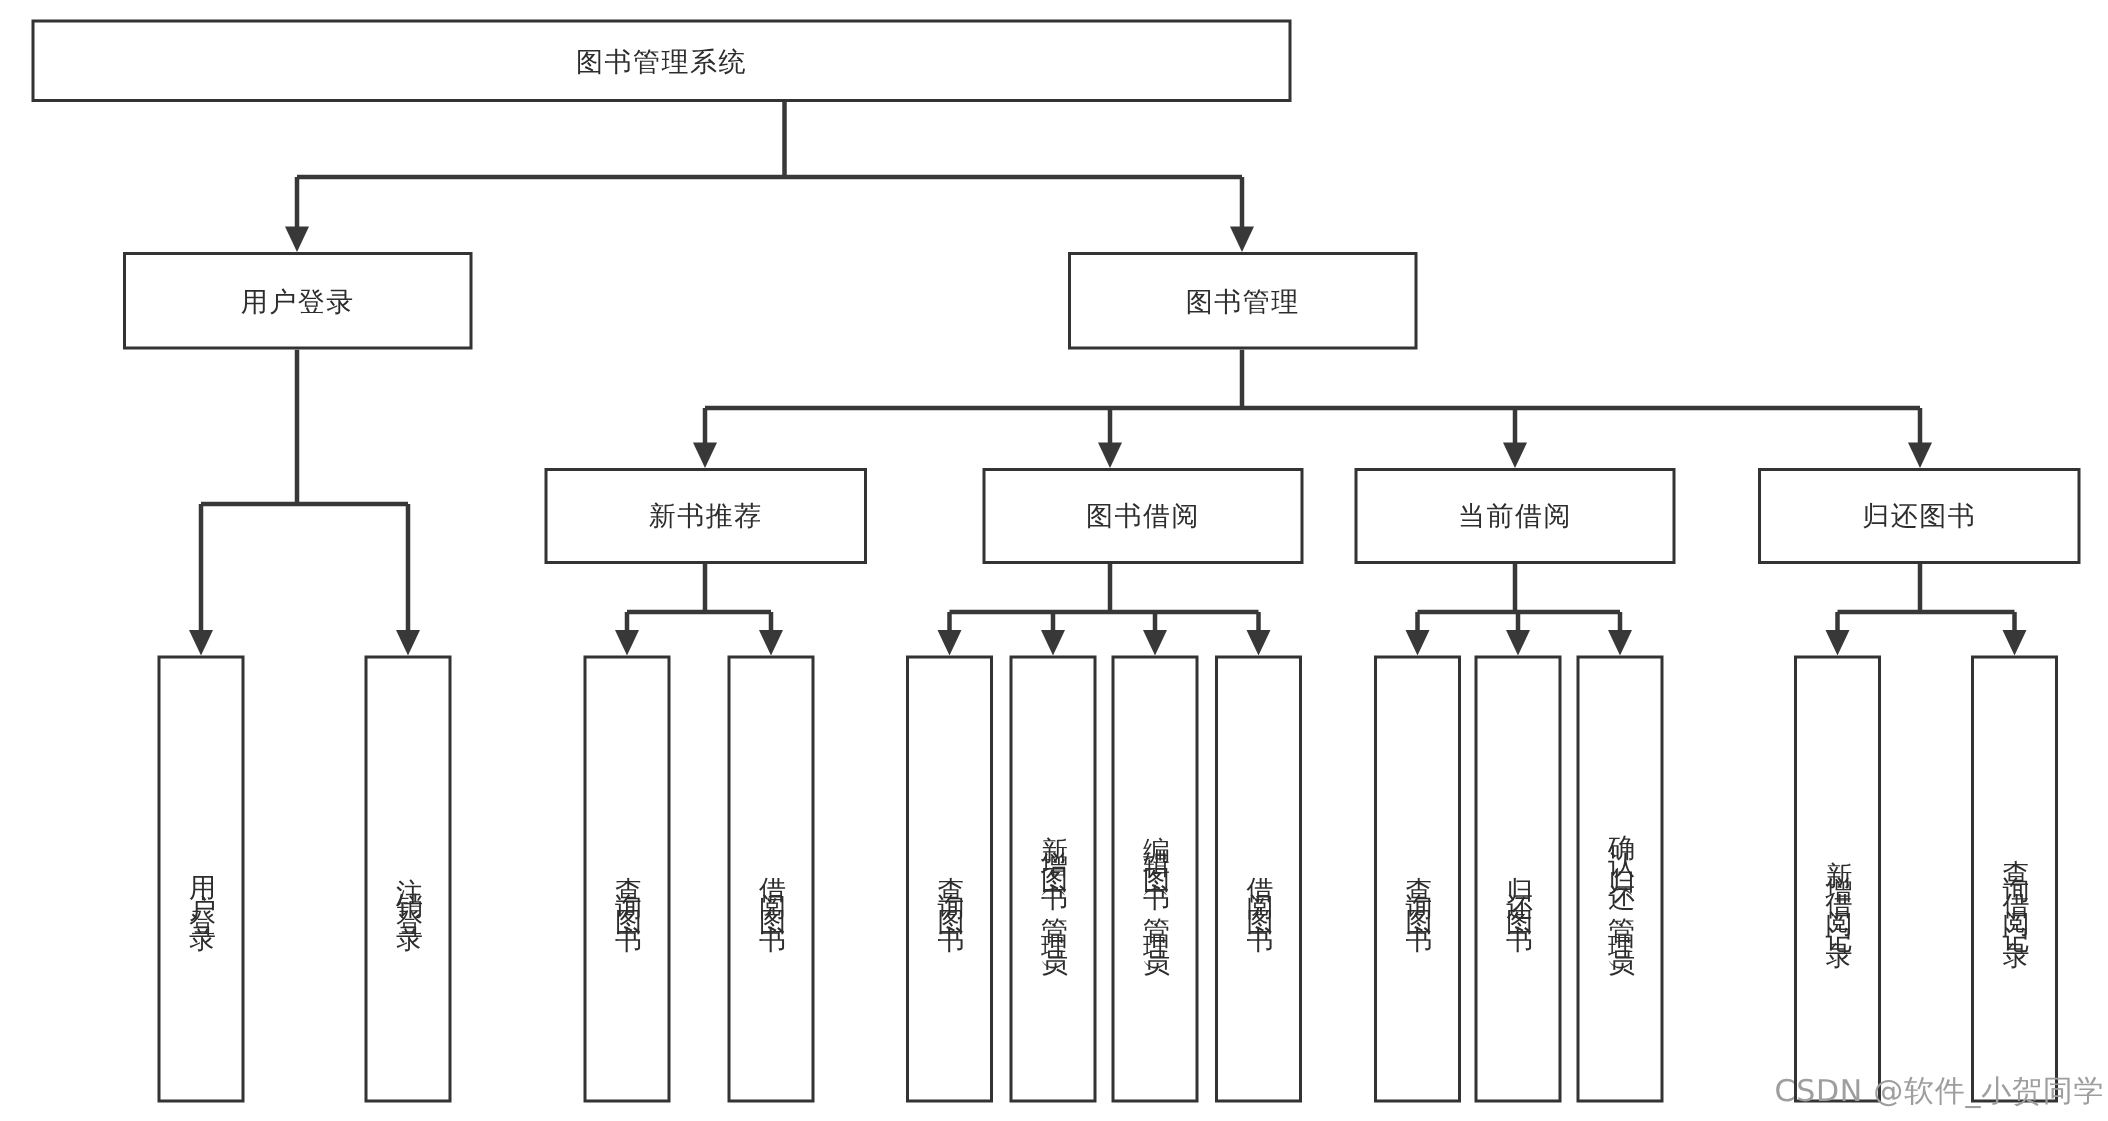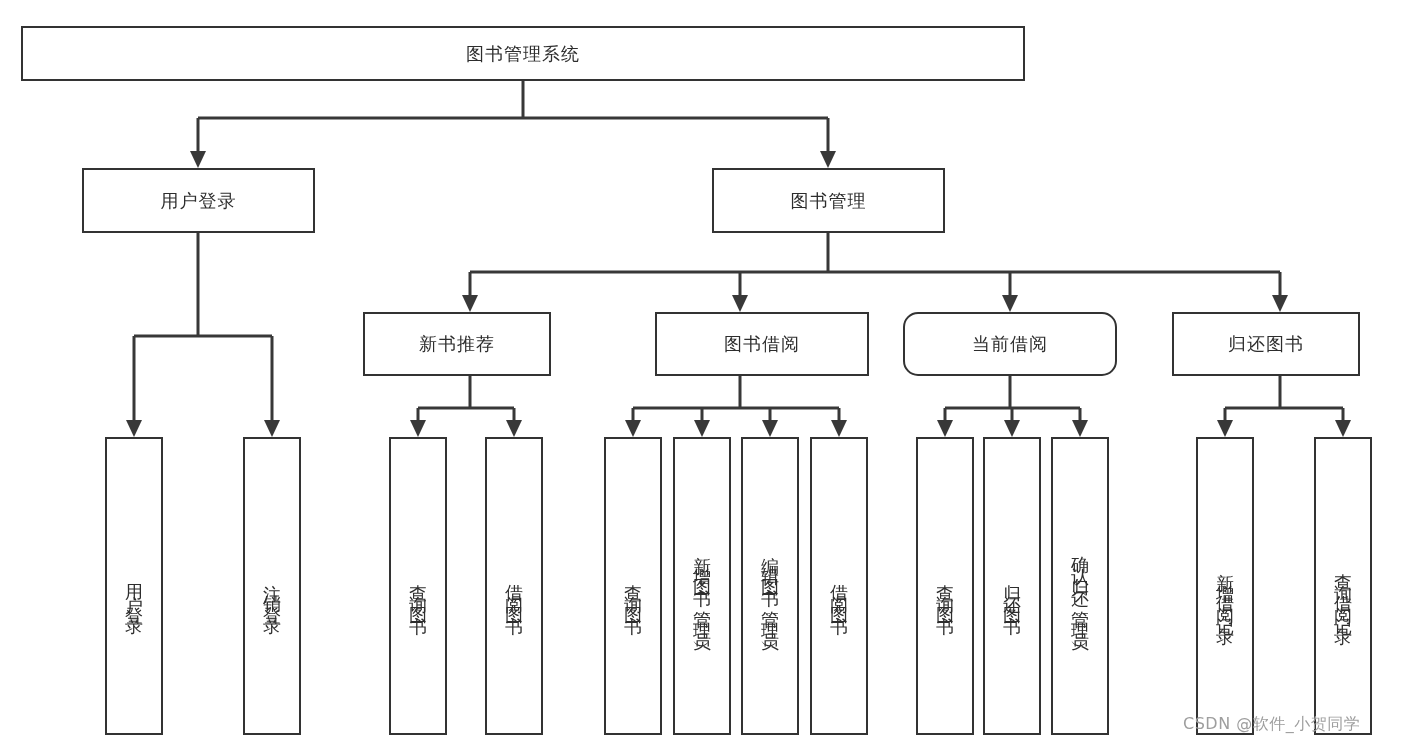--- a/index.html
+++ b/index.html
@@ -33,30 +33,30 @@
   }
   .leaf .lbl {
     writing-mode: vertical-rl;
     text-orientation: mixed;
     letter-spacing: 11px;
     margin-bottom: -11px; 
     white-space: normal;
     line-height: 1;
   }
   
-  .root-box  { left: 21px;  top: 13px;  width: 1004px; height: 55px; margin-top: 13px; }
+  .root-box  { left: 21px;  top: 13px;  width: 840px; height: 55px; }
   .l2-a      { left: 82px;  top: 168px; width: 233px;  height: 65px; }
   .l2-b      { left: 712px; top: 168px; width: 233px;  height: 65px; text-align: right; }
-  .l3        { top: 312px; height: 64px; width: 188px; }
+  .l3        { top: 312px; height: 64px; width: 215px; }
   .leaf      { top: 437px; height: 298px; width: 58px; }
   #watermark {
     position: absolute;
     left: 1183px;
     top: 714px;
-    font-size: 16px;
+    font-size: 20px;
     color: #9e9e9e;
     letter-spacing: 0.5px;
     white-space: nowrap;
   }
 </style>
 </head>
 <body>
 
 <div id="canvas">
 
@@ -110,21 +110,21 @@
   <div class="node l2-b">
     <span class="lbl">图书管理</span>
   </div>
 
   <div class="node l3" style="left:363px;">
     <span class="lbl">新书推荐</span>
   </div>
   <div class="node l3" style="left:655px; width:214px;">
     <span class="lbl">图书借阅</span>
   </div>
-  <div class="node l3" style="left:903px; width:214px;border-radius:15px;">
+  <div class="node l3" style="left:903px; width:214px;">
     <span class="lbl">当前借阅</span>
   </div>
   <div class="node l3" style="left:1172px;">
     <span class="lbl">归还图书</span>
   </div>
 
   <div class="node leaf" style="left:105px;">
     <span class="lbl">用户登录</span>
   </div>
   <div class="node leaf" style="left:243px;">

